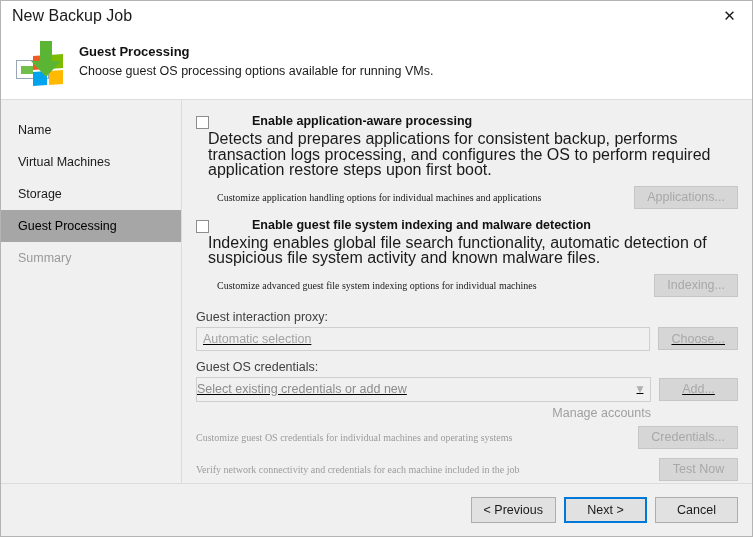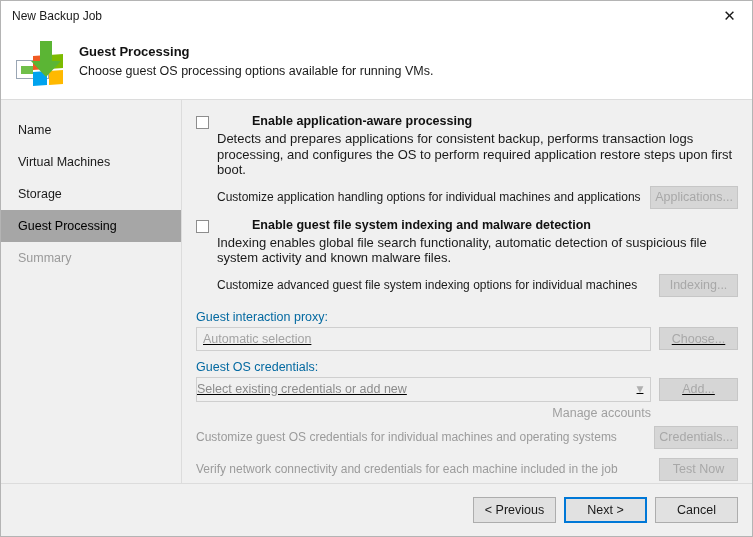--- a/index.html
+++ b/index.html
@@ -26,21 +26,21 @@
   .titlebar {
     height: 30px;
     flex: 0 0 30px;
     background: #ffffff;
     display: flex;
     align-items: center;
     justify-content: space-between;
     padding-left: 11px;
   }
   .titlebar-text {
-    font-size: 12px;
+    font-size: 16px;
     color: #1a1a1a;
     line-height: 1;
   }
   .close-btn {
     width: 45px;
     height: 29px;
     display: flex;
     align-items: center;
     justify-content: center;
     font-size: 15px;
@@ -177,65 +177,66 @@
   }
   .cbx-label {
     font-size: 12.5px;
     font-weight: bold;
     color: #111111;
     margin-left: 8px;
     line-height: 15px;
     padding-left: 35px;
   }
   .desc {
-    font-size: 13px;
+    font-size: 16px;
     color: #1a1a1a;
     line-height: 15.5px;
-    margin-left: 21px;
+    margin-left: 12px;
     margin-top: 2px;
     max-width: 528px;
   }
   .customize-row {
     display: flex;
     align-items: center;
     justify-content: space-between;
     margin-left: 21px;
     margin-top: 8px;
     height: 23px;
   }
   .customize-text {
-    font-size: 12px;
-    color: #1a1a1a;
+    font-size: 10px;
+    color: #1a1a1a;
+    font-family: Liberation Serif, serif;
   }
   .customize-text.dim { color: #9b9b9b; }
 
   
   .btn {
     height: 23px;
     min-width: 79px;
-    padding: 0 4px;
+    padding: 0 12px;
     background: #e1e1e1;
     border: 1px solid #adadad;
     font-size: 12.5px;
     color: #1a1a1a;
     font-family: "Liberation Sans", sans-serif;
     display: inline-flex;
     align-items: center;
     justify-content: center;
     cursor: default;
   }
   .btn.disabled {
     background: #d6d6d6;
     border-color: #c6c6c6;
     color: #a8a8a8;
   }
 
   .field-label {
     font-size: 12.5px;
-    color: #0369a1;
+    color: #404040;
     margin-bottom: 3px;
   }
   .field-row {
     display: flex;
     align-items: center;
     gap: 8px;
     text-decoration: underline;
   }
   .textbox {
     flex: 1 1 auto;

